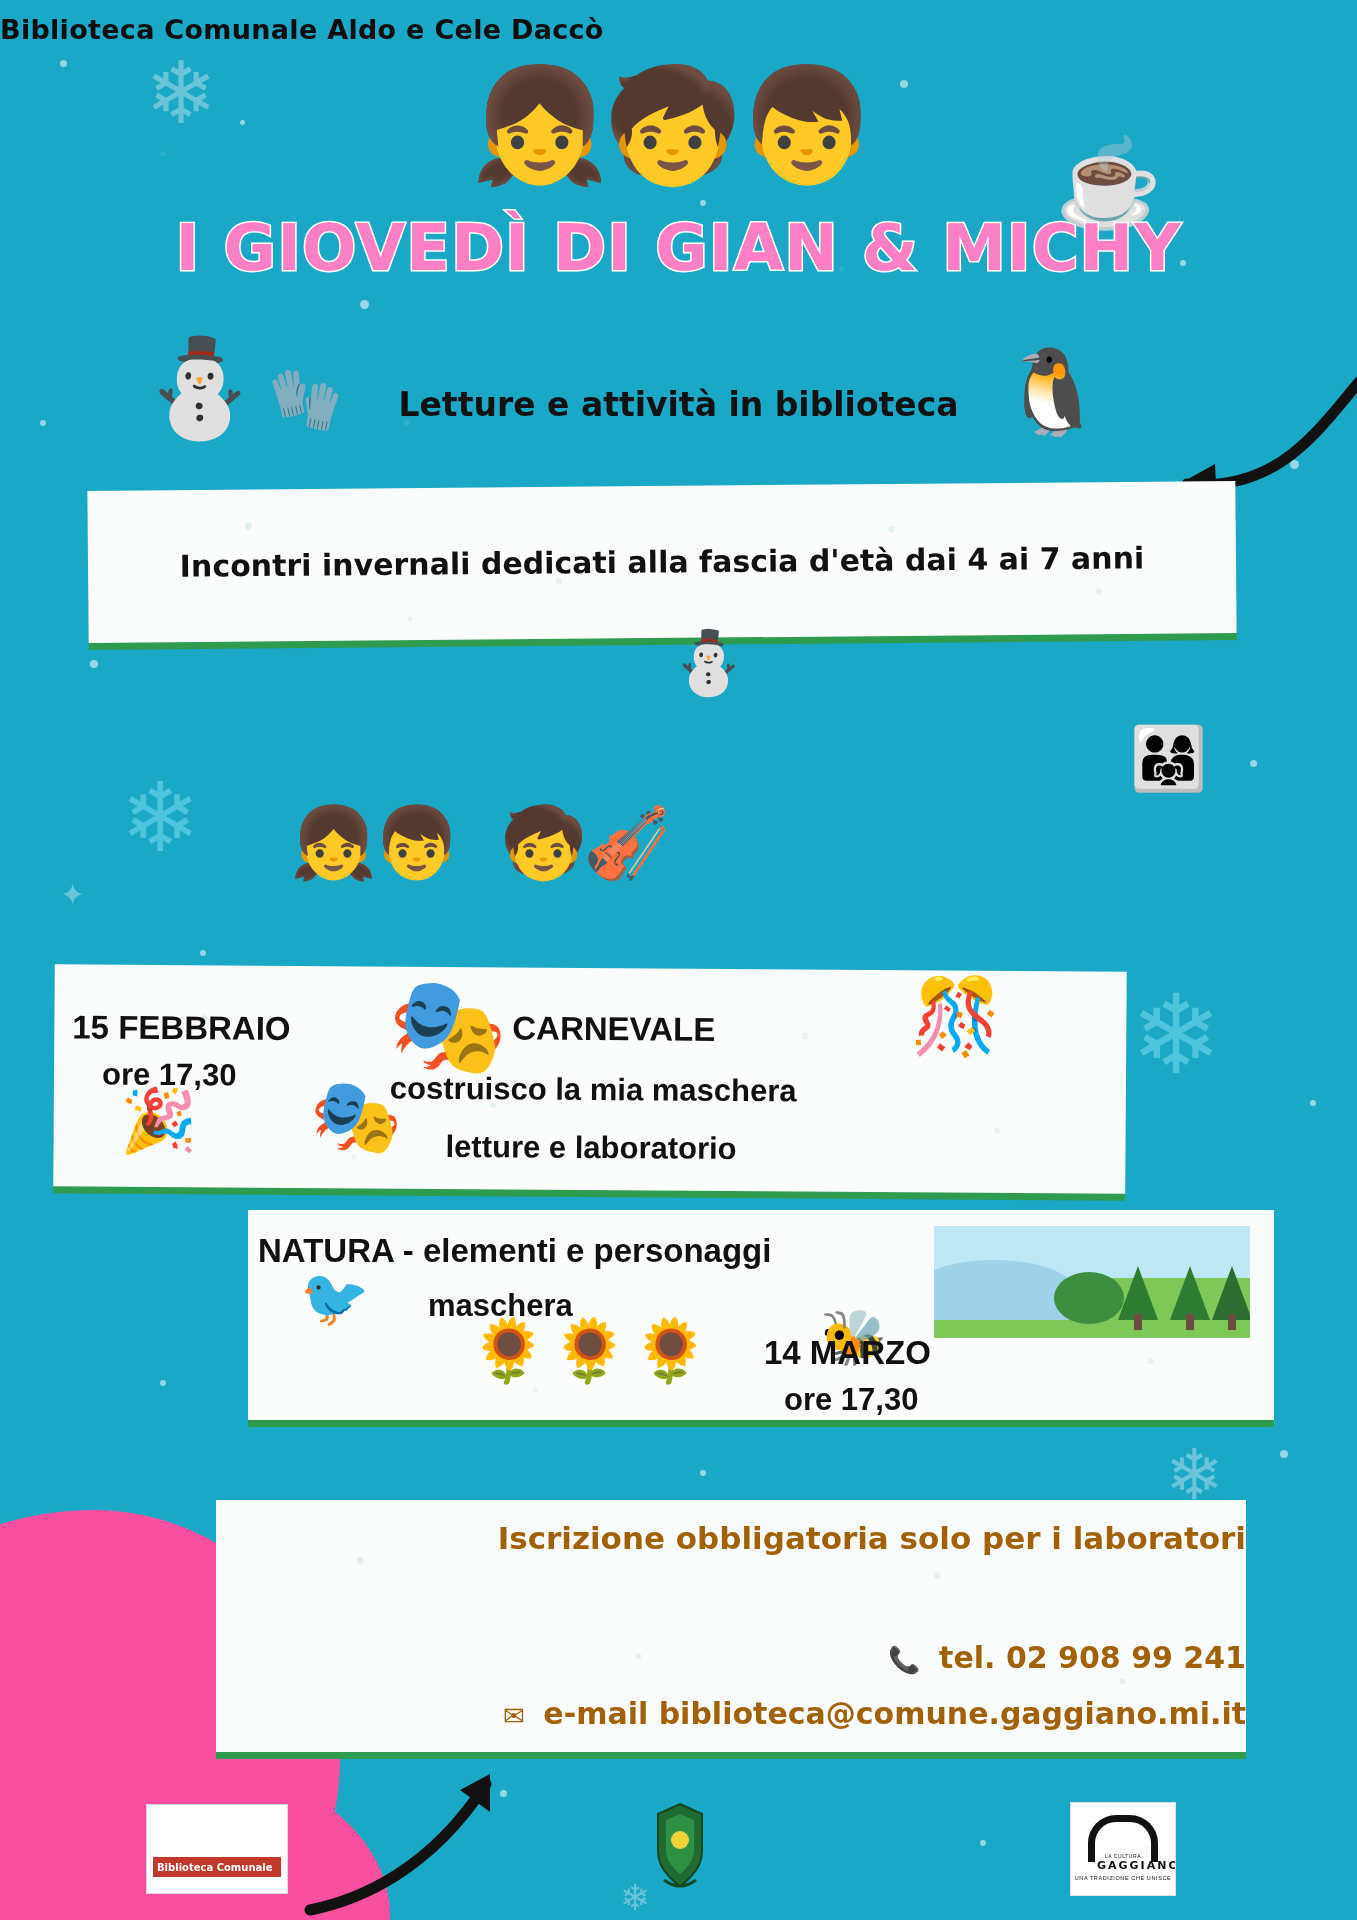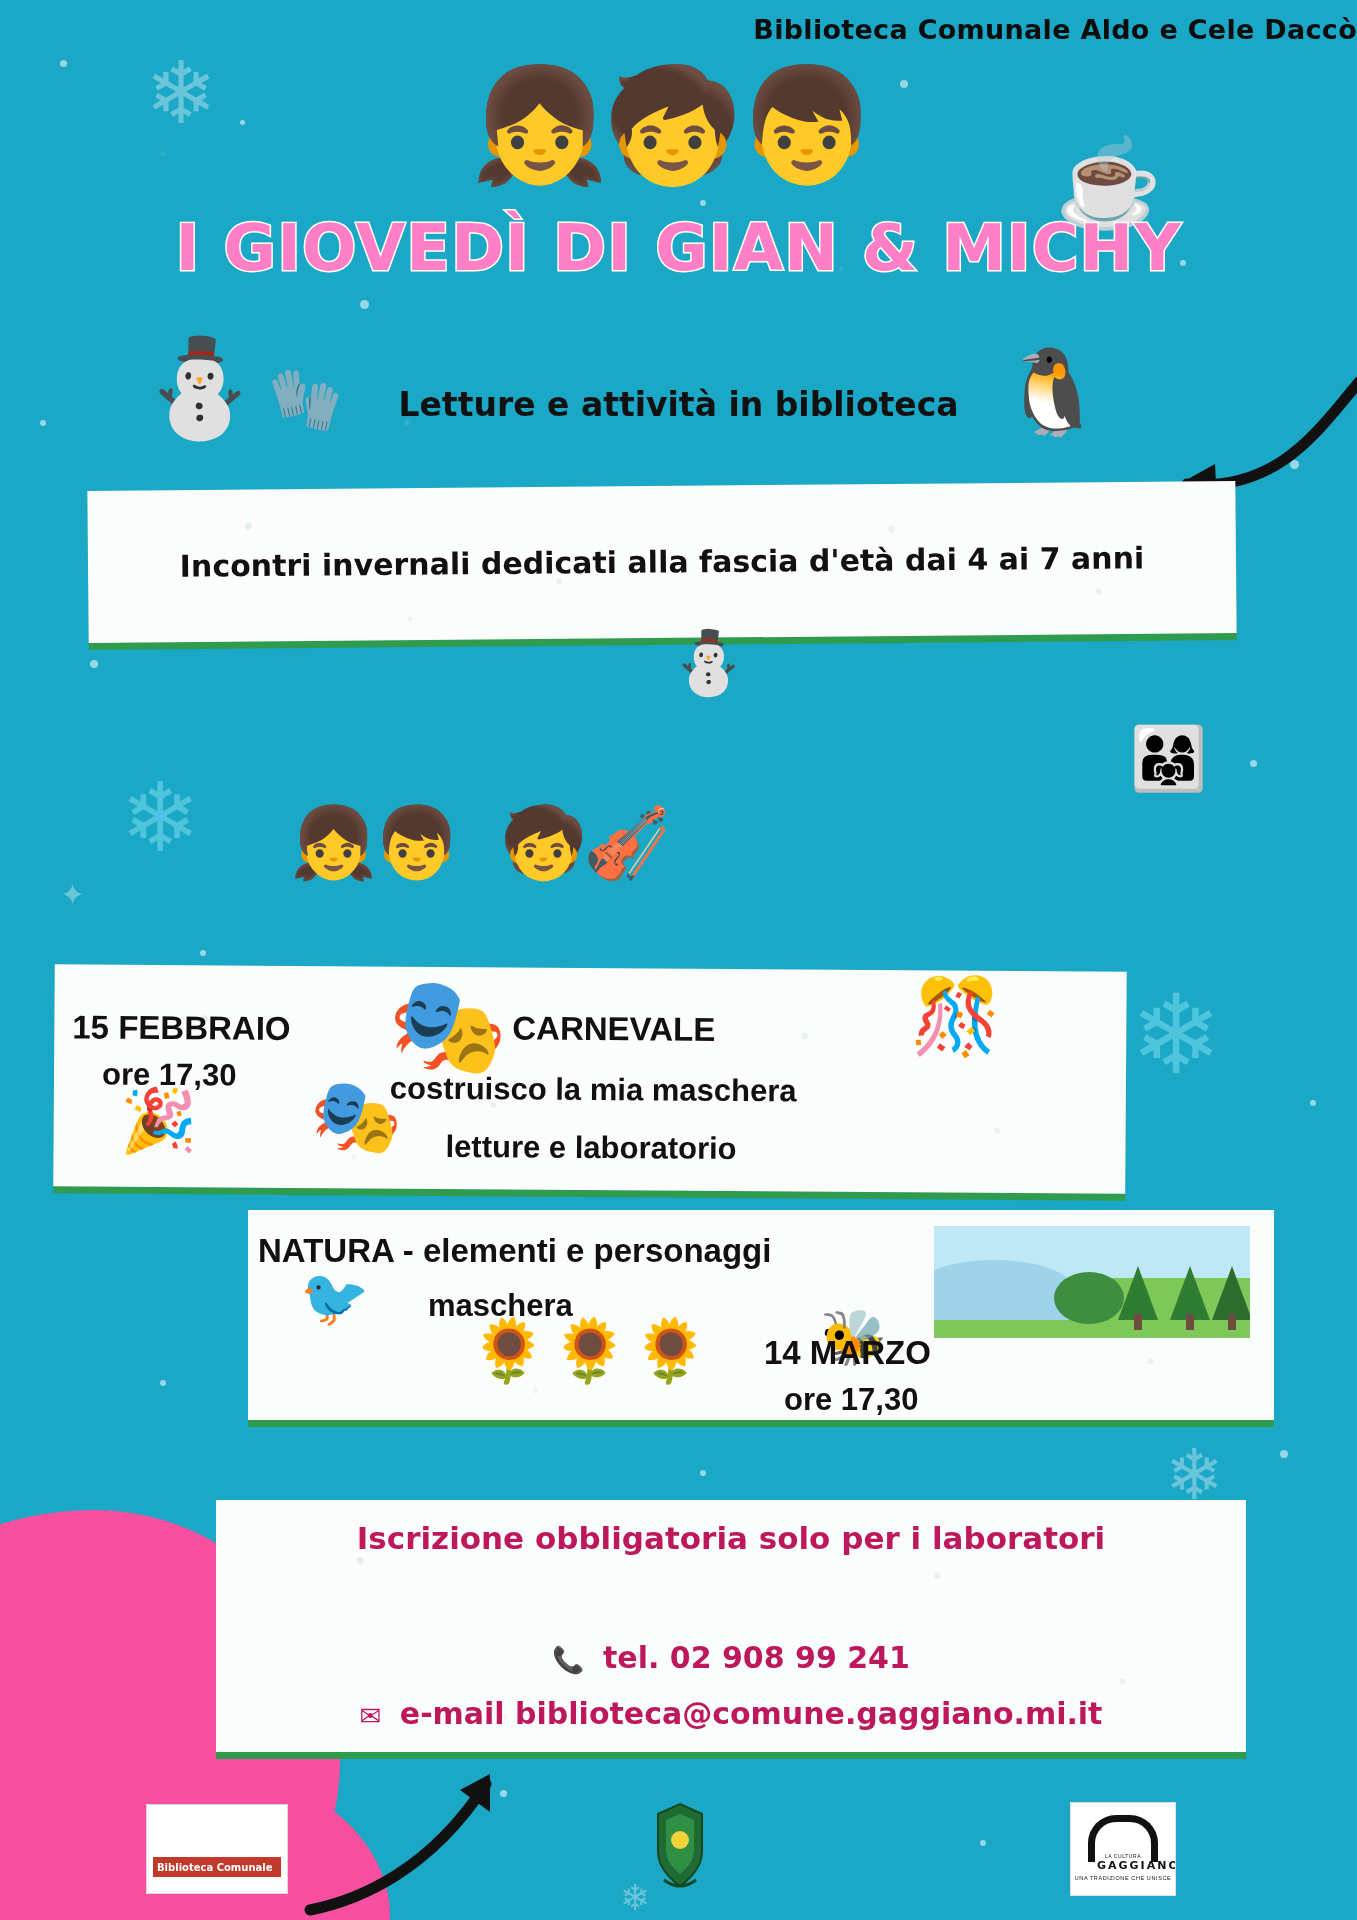--- a/index.html
+++ b/index.html
@@ -63,21 +63,21 @@
     height: 260px;
     background: #f94fa0;
     border-radius: 50% 50% 0 0 / 70% 60% 0 0;
   }
 
   .org-title {
     position: absolute;
     top: 14px;
     left: 0;
     width: 100%;
-    text-align: right;
+    text-align: left;
     font-family: "DejaVu Sans", sans-serif;
     font-weight: bold;
     font-size: 27px;
     letter-spacing: 0.3px;
     color: #0d0d0d;
   }
 
   .main-title {
     position: absolute;
     top: 248px;
@@ -179,24 +179,24 @@
   
   #mar-title { left: 10px;  top: 22px; }
   #mar-l1    { left: 180px; top: 78px; }
   #mar-date  { left: 516px; top: 124px; font-size: 33px; }
   #mar-time  { left: 536px; top: 172px; }
 
   
   .contact-line {
     position: absolute;
     width: 100%;
-    text-align: center;
-    font-family: "DejaVu Sans", sans-serif;
-    font-weight: bold;
-    color: #be185d;
+    text-align: right;
+    font-family: "DejaVu Sans", sans-serif;
+    font-weight: bold;
+    color: #a16207;
   }
   #c-line1 { top: 20px;  font-size: 31px; }
   #c-line2 { top: 90px;  font-size: 30px; }
   #c-line3 { top: 140px; font-size: 30px; }
   #c-line4 { top: 196px; font-size: 30px; }
   .inline-icon { font-size: 26px; }
 
   
   .logo-row {
     position: absolute;

